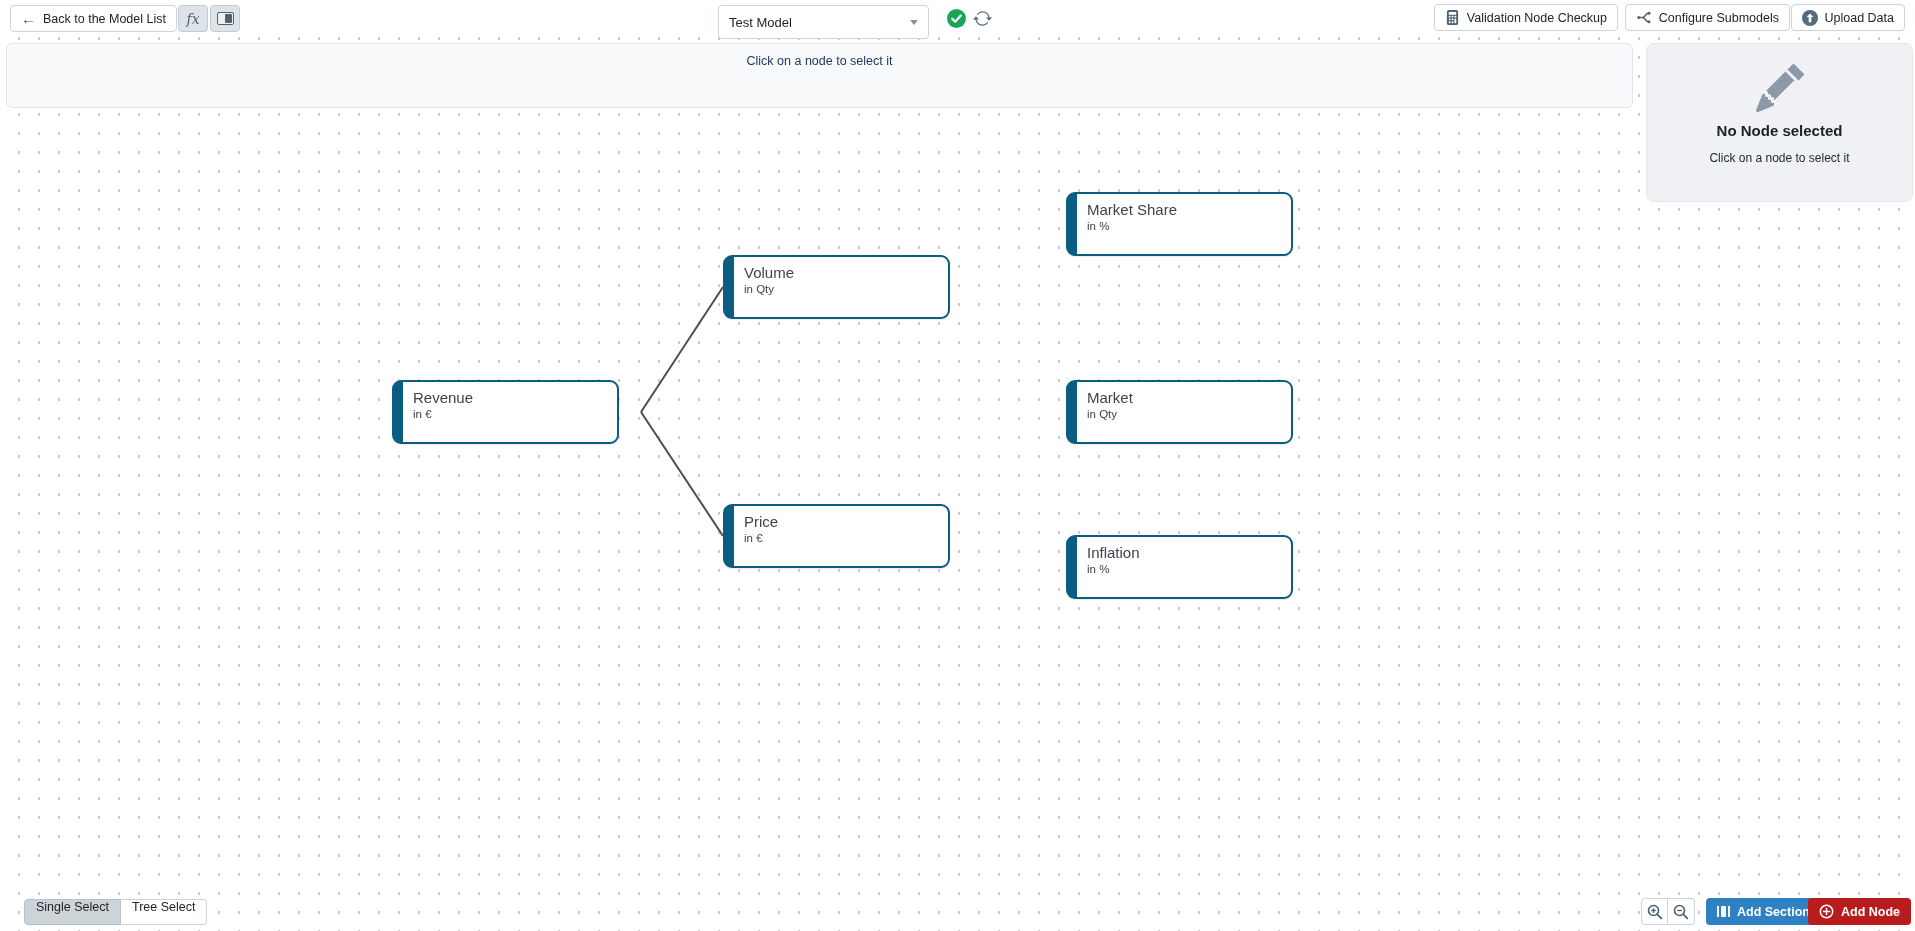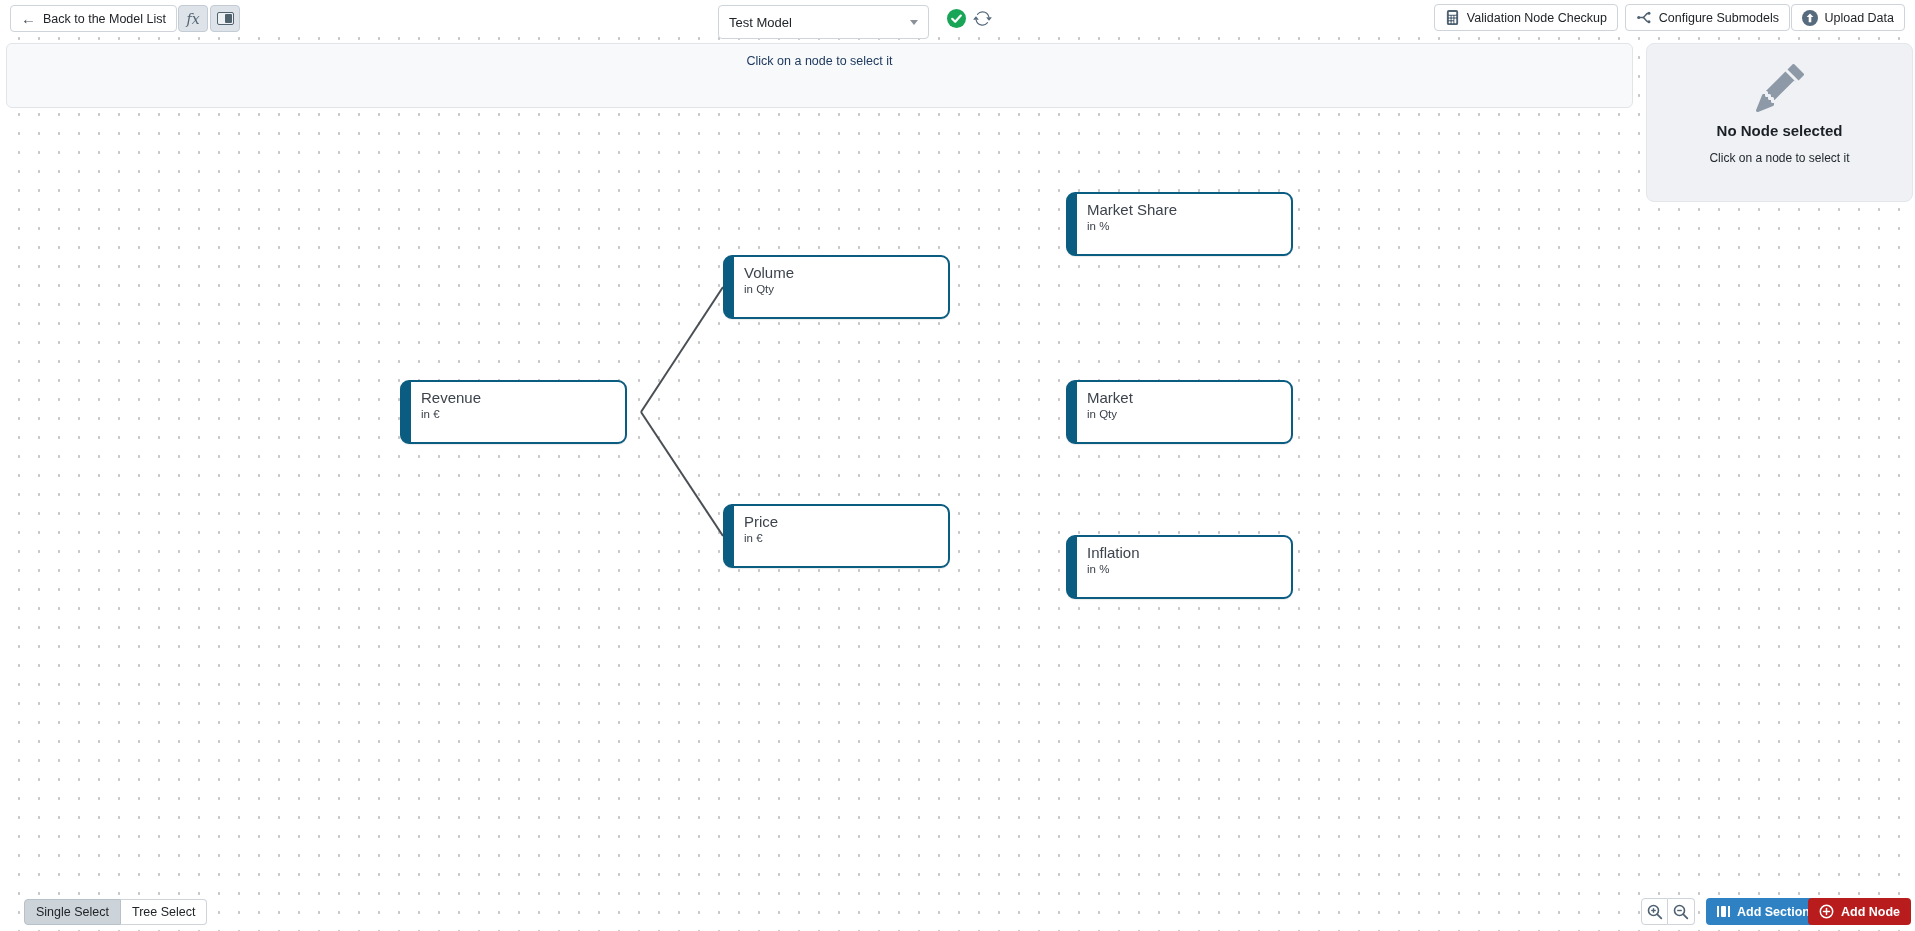--- a/index.html
+++ b/index.html
@@ -54,21 +54,21 @@
   .edges { position:absolute; left:0; top:0; pointer-events:none; }
 
   .node { position:absolute; width:227px; height:64px; background:#fff;
           border:2px solid #0a5c80; border-left:11px solid #0a5c80; border-radius:9px;
           padding:7px 4px 0 10px; cursor:pointer; box-shadow:0 1px 1px rgba(0,0,0,.08); }
   .node-title { font-size:15px; color:#3d434c; line-height:1.15; }
   .node-unit { font-size:11.5px; color:#3d434c; margin-top:2px; }
 
   
   .select-tabs { position:absolute; left:24px; top:899px; display:flex; z-index:25; }
-  .tab { height:26px; display:flex; align-items:center; padding:0 11px; font-size:12.5px;
+  .tab { height:26px; display:flex; padding:0 11px; font-size:12.5px;
          border:1px solid #ced4da; background:#fff; cursor:pointer; }
   .tab.active { background:#ccd3d9; border-color:#b7c1c9; }
   .tab:first-child { border-radius:4px 0 0 4px; }
   .tab:last-child { border-radius:0 4px 4px 0; border-left:none; }
 
   .zoom-group { position:absolute; left:1641px; top:898px; display:flex; z-index:25; }
   .zoom-btn { width:27px; height:27px; display:flex; align-items:center; justify-content:center;
               background:#fff; border:1px solid #ced4da; cursor:pointer; }
   .zoom-btn:first-child { border-radius:4px 0 0 4px; }
   .zoom-btn:last-child { border-radius:0 4px 4px 0; border-left:none; }
@@ -92,21 +92,21 @@
   </svg>
 
   <div class="node" style="left:1066px; top:155px;">
     <div class="node-title">Market Share</div>
     <div class="node-unit">in %</div>
   </div>
   <div class="node" style="left:723px; top:218px;">
     <div class="node-title">Volume</div>
     <div class="node-unit">in Qty</div>
   </div>
-  <div class="node" style="left:400px; top:343px;">
+  <div class="node" style="left:392px; top:343px;">
     <div class="node-title">Revenue</div>
     <div class="node-unit">in €</div>
   </div>
   <div class="node" style="left:1066px; top:343px;">
     <div class="node-title">Market</div>
     <div class="node-unit">in Qty</div>
   </div>
   <div class="node" style="left:723px; top:467px;">
     <div class="node-title">Price</div>
     <div class="node-unit">in €</div>

